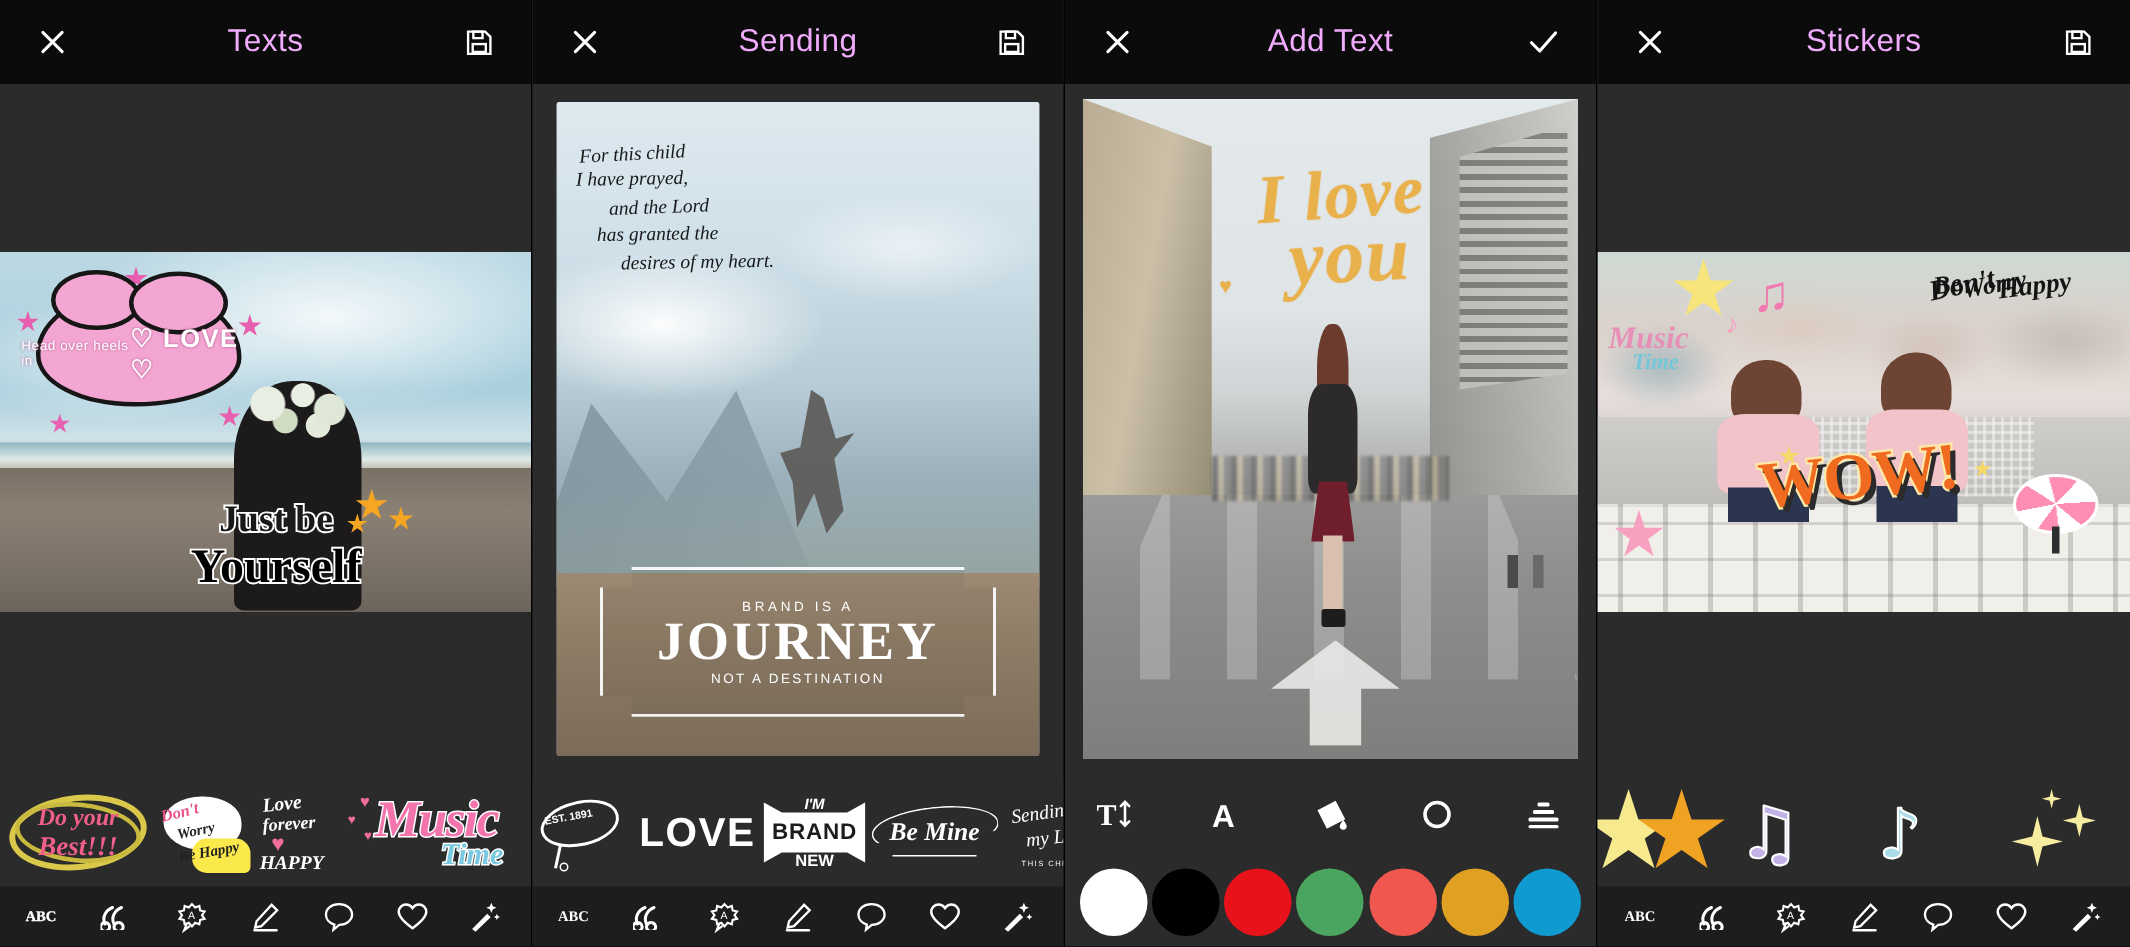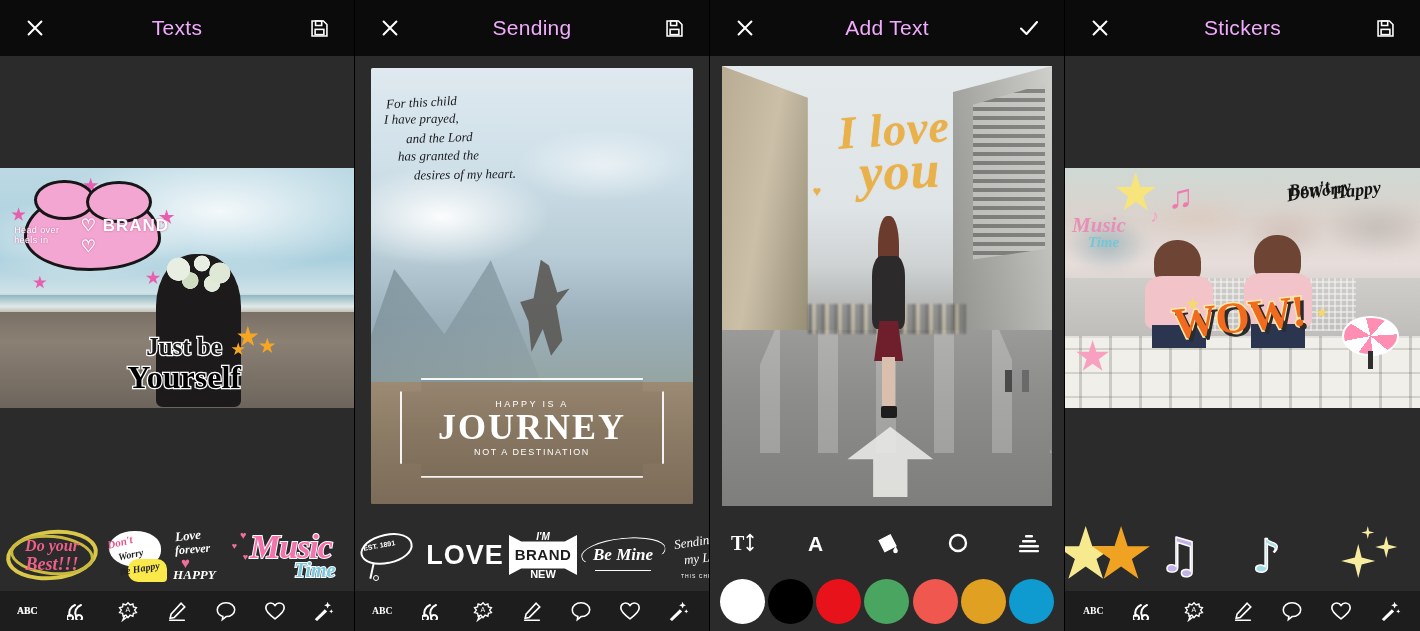--- a/index.html
+++ b/index.html
@@ -373,21 +373,21 @@
 
         <div class="cloudburst">
           <div class="star5" style="left:44%;top:-4%;width:16px;height:16px;background:#e75fae;"></div>
           <div class="star5" style="left:-2%;top:24%;width:15px;height:15px;background:#e75fae;"></div>
           <div class="star5" style="right:-3%;top:26%;width:16px;height:16px;background:#e75fae;"></div>
           <div class="star5" style="left:12%;bottom:-2%;width:14px;height:14px;background:#e75fae;"></div>
           <div class="star5" style="right:6%;bottom:2%;width:15px;height:15px;background:#e75fae;"></div>
           <div class="blob"></div>
           <div class="txt">
             <span class="t-small">Head over heels in</span>
-            <span class="t-big">♡ BRAND ♡</span>
+            <span class="t-big">♡ LOVE ♡</span>
           </div>
         </div>
 
 
         <div class="jbys">
           <span class="jb">Just be</span>
           <span class="ys">Yourself</span>
           <div class="star5" style="right:6%;top:-14%;width:22px;height:22px;background:#f6a623;"></div>
           <div class="star5" style="right:-4%;top:6%;width:17px;height:17px;background:#f6a623;"></div>
           <div class="star5" style="right:14%;top:14%;width:14px;height:14px;background:#f6a623;"></div>
@@ -505,21 +505,21 @@
 
         <div class="quote">
           <span class="l l1">For this child</span>
           <span class="l l2">I have prayed,</span>
           <span class="l l3">and the Lord</span>
           <span class="l l4">has granted the</span>
           <span class="l l5">desires of my heart.</span>
         </div>
 
         <div class="badge">
-          <span class="b1">HAPPY IS A</span>
+          <span class="b1">BRAND IS A</span>
           <span class="b2">JOURNEY</span>
           <span class="b3">NOT A DESTINATION</span>
         </div>
       </div>
     </div>
 
     <div class="strip">
       <div class="strip-item">
         <div class="sk sk-balloon">
           <div class="oval"></div>

